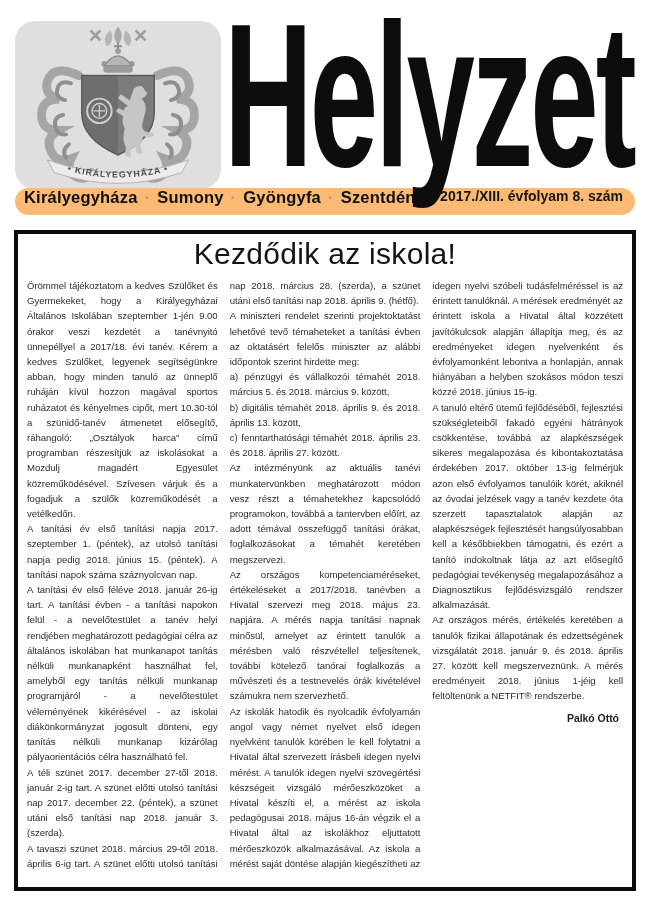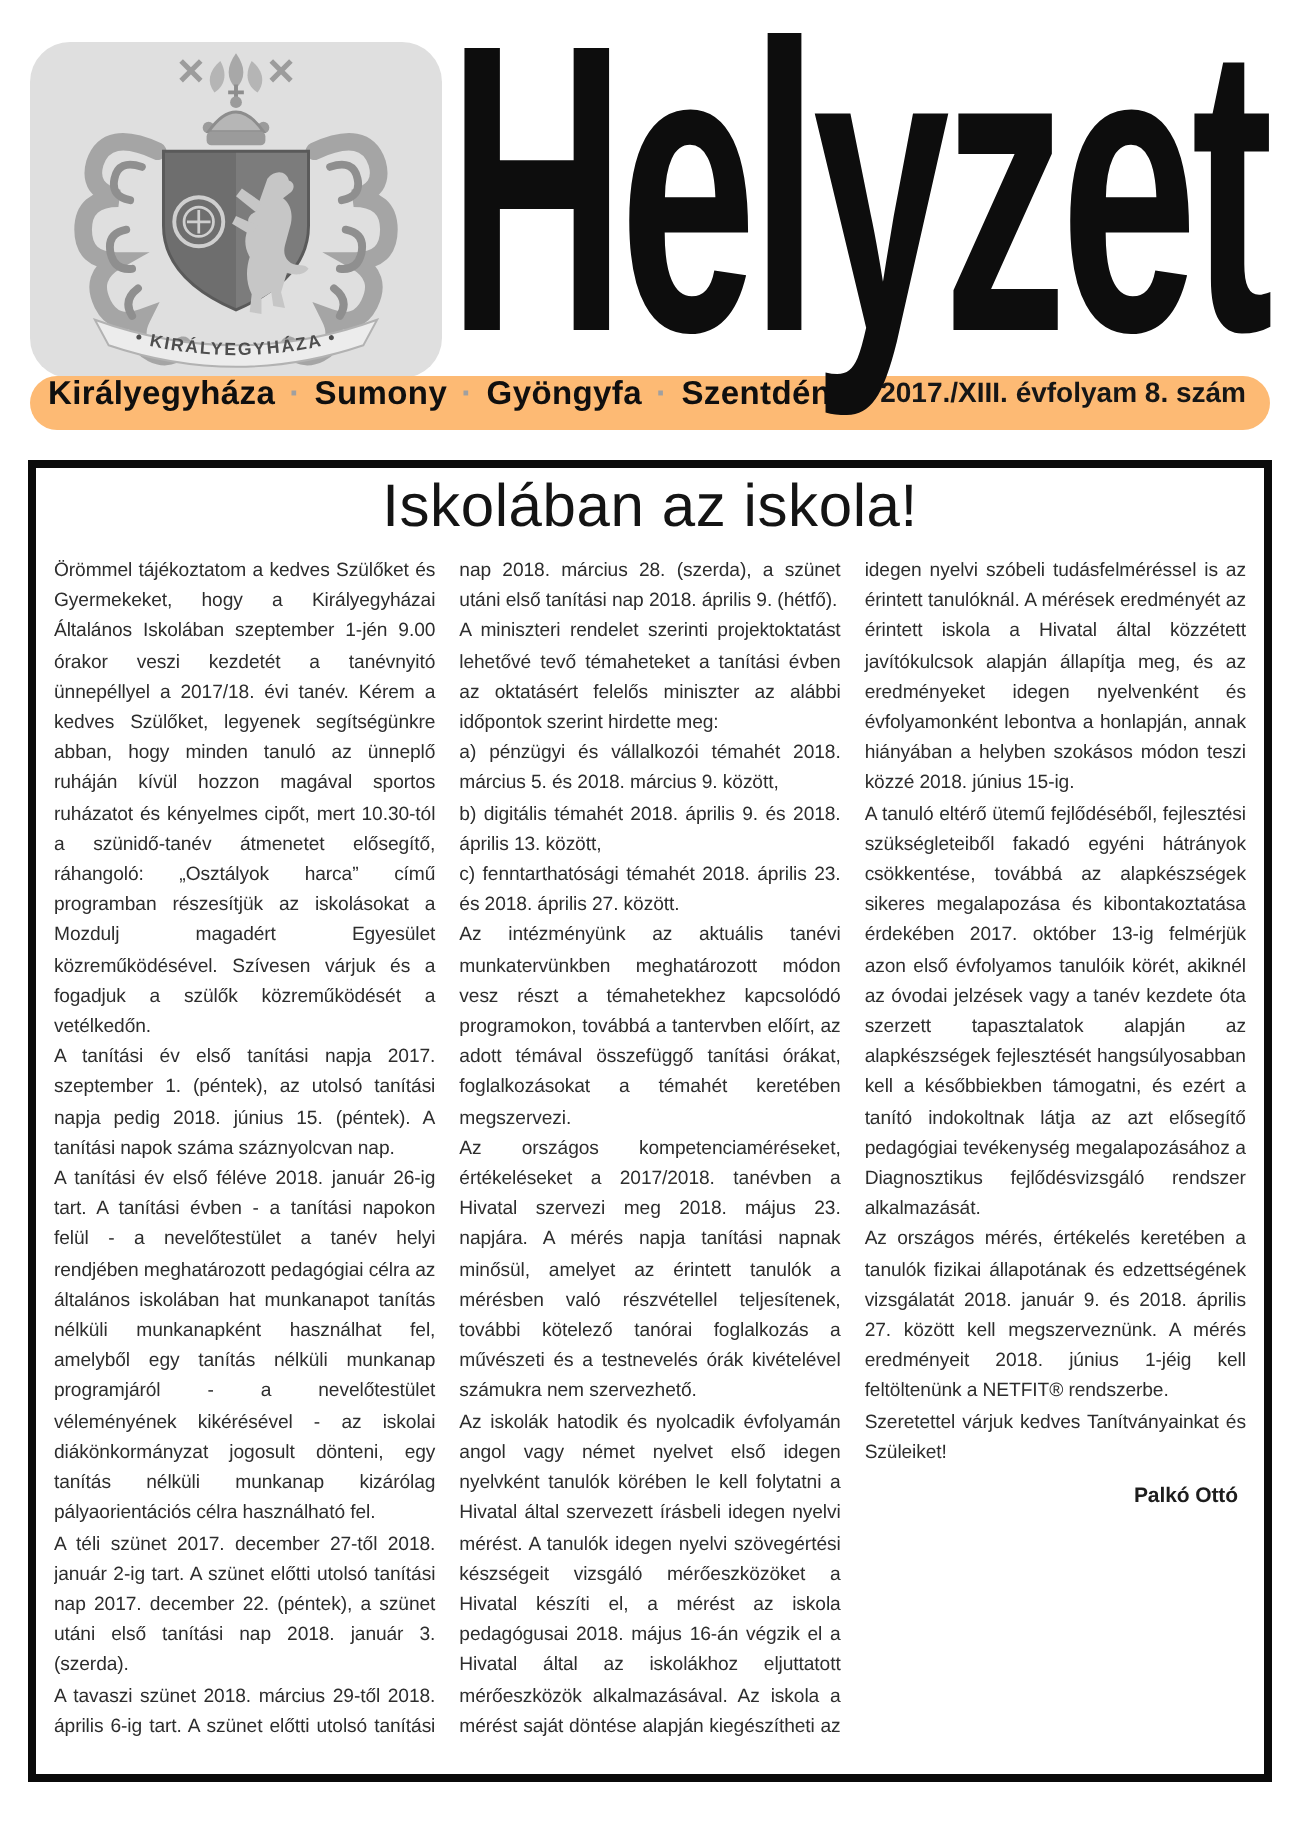--- a/index.html
+++ b/index.html
@@ -124,38 +124,37 @@
     <div class="masthead-title">Helyzet</div>
 
     <div class="issue-bar">
       <div class="locations"><span class="loc-item">Királyegyháza</span><span class="loc-item">Sumony</span><span class="loc-item">Gyöngyfa</span><span class="loc-item">Szentdénes</span></div>
       <div class="issue-no">2017./XIII. évfolyam 8. szám</div>
     </div>
 
   </header>
 
   <main class="article-box">
-    <h1 class="article-title">Iskolában az iskola!</h1>
+    <h1 class="article-title">Kezdődik az iskola!</h1>
     <div class="columns">
       <div class="para-list">
           <p class="para">Örömmel tájékoztatom a kedves Szülőket és Gyermekeket, hogy a Királyegyházai Általános Iskolában szeptember 1-jén 9.00 órakor veszi kezdetét a tanévnyitó ünnepéllyel a 2017/18. évi tanév. Kérem a kedves Szülőket, legyenek segítségünkre abban, hogy minden tanuló az ünneplő ruháján kívül hozzon magával sportos ruházatot és kényelmes cipőt, mert 10.30-tól a szünidő-tanév átmenetet elősegítő, ráhangoló: „Osztályok harca” című programban részesítjük az iskolásokat a Mozdulj magadért Egyesület közreműködésével. Szívesen várjuk és a fogadjuk a szülők közreműködését a vetélkedőn.</p>
           <p class="para">A tanítási év első tanítási napja 2017. szeptember 1. (péntek), az utolsó tanítási napja pedig 2018. június 15. (péntek). A tanítási napok száma száznyolcvan nap.</p>
           <p class="para">A tanítási év első féléve 2018. január 26-ig tart. A tanítási évben - a tanítási napokon felül - a nevelőtestület a tanév helyi rendjében meghatározott pedagógiai célra az általános iskolában hat munkanapot tanítás nélküli munkanapként használhat fel, amelyből egy tanítás nélküli munkanap programjáról - a nevelőtestület véleményének kikérésével - az iskolai diákönkormányzat jogosult dönteni, egy tanítás nélküli munkanap kizárólag pályaorientációs célra használható fel.</p>
           <p class="para">A téli szünet 2017. december 27-től 2018. január 2-ig tart. A szünet előtti utolsó tanítási nap 2017. december 22. (péntek), a szünet utáni első tanítási nap 2018. január 3. (szerda).</p>
           <p class="para">A tavaszi szünet 2018. március 29-től 2018. április 6-ig tart. A szünet előtti utolsó tanítási nap 2018. március 28. (szerda), a szünet utáni első tanítási nap 2018. április 9. (hétfő).</p>
           <p class="para">A miniszteri rendelet szerinti projektoktatást lehetővé tevő témaheteket a tanítási évben az oktatásért felelős miniszter az alábbi időpontok szerint hirdette meg:</p>
           <p class="para">a) pénzügyi és vállalkozói témahét 2018. március 5. és 2018. március 9. között,</p>
           <p class="para">b) digitális témahét 2018. április 9. és 2018. április 13. között,</p>
           <p class="para">c) fenntarthatósági témahét 2018. április 23. és 2018. április 27. között.</p>
           <p class="para">Az intézményünk az aktuális tanévi munkatervünkben meghatározott módon vesz részt a témahetekhez kapcsolódó programokon, továbbá a tantervben előírt, az adott témával összefüggő tanítási órákat, foglalkozásokat a témahét keretében megszervezi.</p>
           <p class="para">Az országos kompetenciaméréseket, értékeléseket a 2017/2018. tanévben a Hivatal szervezi meg 2018. május 23. napjára. A mérés napja tanítási napnak minősül, amelyet az érintett tanulók a mérésben való részvétellel teljesítenek, további kötelező tanórai foglalkozás a művészeti és a testnevelés órák kivételével számukra nem szervezhető.</p>
           <p class="para">Az iskolák hatodik és nyolcadik évfolyamán angol vagy német nyelvet első idegen nyelvként tanulók körében le kell folytatni a Hivatal által szervezett írásbeli idegen nyelvi mérést. A tanulók idegen nyelvi szövegértési készségeit vizsgáló mérőeszközöket a Hivatal készíti el, a mérést az iskola pedagógusai 2018. május 16-án végzik el a Hivatal által az iskolákhoz eljuttatott mérőeszközök alkalmazásával. Az iskola a mérést saját döntése alapján kiegészítheti az idegen nyelvi szóbeli tudásfelméréssel is az érintett tanulóknál. A mérések eredményét az érintett iskola a Hivatal által közzétett javítókulcsok alapján állapítja meg, és az eredményeket idegen nyelvenként és évfolyamonként lebontva a honlapján, annak hiányában a helyben szokásos módon teszi közzé 2018. június 15-ig.</p>
           <p class="para">A tanuló eltérő ütemű fejlődéséből, fejlesztési szükségleteiből fakadó egyéni hátrányok csökkentése, továbbá az alapkészségek sikeres megalapozása és kibontakoztatása érdekében 2017. október 13-ig felmérjük azon első évfolyamos tanulóik körét, akiknél az óvodai jelzések vagy a tanév kezdete óta szerzett tapasztalatok alapján az alapkészségek fejlesztését hangsúlyosabban kell a későbbiekben támogatni, és ezért a tanító indokoltnak látja az azt elősegítő pedagógiai tevékenység megalapozásához a Diagnosztikus fejlődésvizsgáló rendszer alkalmazását.</p>
           <p class="para">Az országos mérés, értékelés keretében a tanulók fizikai állapotának és edzettségének vizsgálatát 2018. január 9. és 2018. április 27. között kell megszerveznünk. A mérés eredményeit 2018. június 1-jéig kell feltöltenünk a NETFIT® rendszerbe.</p>
-          <p class="para">Szeretettel várjuk kedves Tanítványainkat és Szüleiket!</p>
         </div>
       <div class="signature">
         <div class="sig-name">Palkó Ottó</div>
       </div>
     </div>
   </main>
 
 </div>
 
 </body></html>

